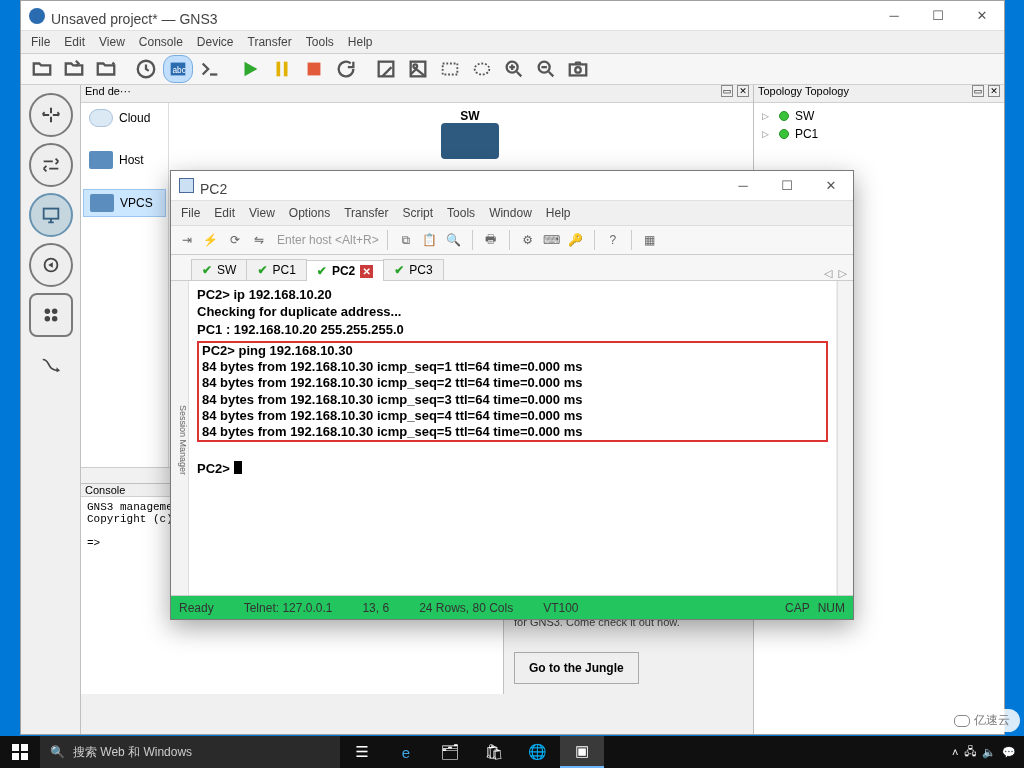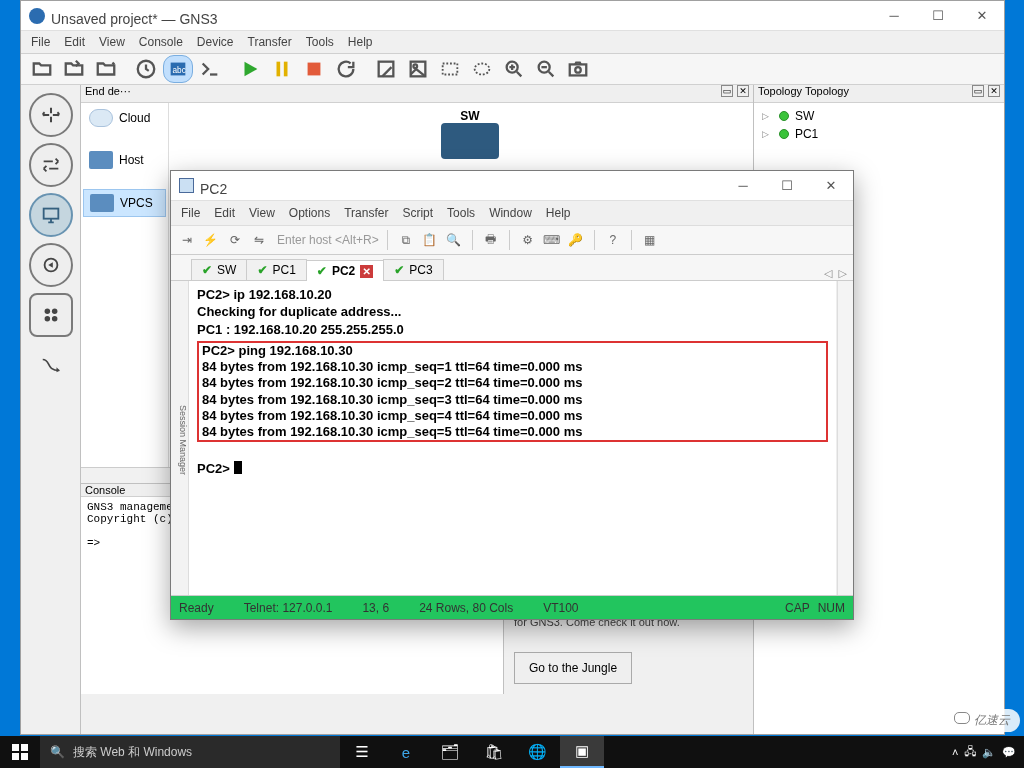--- a/index.html
+++ b/index.html
@@ -46,21 +46,21 @@
 .toposum .ti{display:flex;align-items:center;gap:6px;padding:2px 0;}
 .toposum .dot{width:10px;height:10px;border-radius:50%;background:#3ac33a;border:1px solid #2a912a;}
 .toposum .chev{font-size:9px;color:#888;margin-right:4px;}
 
 .consolepane { height: 210px; border-top:1px solid #c0c0c0; display:flex;flex-direction:column;}
 .consolebody{flex:1;background:#fff;font-family:"Fixedsys","Courier New",monospace;font-size:11px;padding:4px 6px;overflow:hidden;}
 .newsfeed{width:250px;border-left:1px solid #c0c0c0;}
 .bottomrow{display:flex;flex:1;}
 .newsbody{padding:10px;font-size:12px;}
 .newsbody h3{font-size:18px;font-weight:900;letter-spacing:-0.5px;}
-.newsbody .jb{margin-top:24px;border:1px solid #aaa;background:#efefef;padding:8px 14px;font-size:12px;font-weight:400;display:inline-block;}
+.newsbody .jb{margin-top:24px;border:1px solid #aaa;background:#efefef;padding:8px 14px;font-size:12px;font-weight:700;display:inline-block;}
 
 
 .pc2 { position:absolute; left:170px; top:170px; width:684px; height:450px; background:#22c55e; border:1px solid #7a7a7a; box-shadow:0 8px 24px rgba(0,0,0,.35); display:flex;flex-direction:column;}
 .pc2 .titlebar{background:#fff;}
 .pc2 .logo2{width:15px;height:15px;border:1px solid #4a6a9a;margin-right:6px;background:#cbe0f3;}
 .pc2 .menubar{height:24px;}
 .pc2 .tbar{height:30px;display:flex;align-items:center;padding:0 6px;border-top:1px solid #ddd;border-bottom:1px solid #ccc;background:#f7f7f7;font-size:12px;color:#666;gap:4px;}
 .pc2 .tbar .hint{font-size:12px;color:#999;margin-left:4px;}
 .pc2 .tbar .sep{width:1px;height:20px;background:#ccc;margin:0 4px;}
 .pc2 .tbar .ic{width:20px;height:20px;display:flex;align-items:center;justify-content:center;}
@@ -80,21 +80,21 @@
 .pc2 .status .r{margin-left:auto;display:flex;gap:8px;}
 
 
 .taskbar{position:absolute;left:0;right:0;bottom:0;height:32px;background:#101010;display:flex;align-items:center;color:#fff;}
 .taskbar .start{width:40px;height:100%;display:flex;align-items:center;justify-content:center;}
 .taskbar .search{width:300px;height:32px;background:#2a2a2a;display:flex;align-items:center;padding:0 10px;gap:8px;color:#ccc;font-size:12px;}
 .taskbar .tbicons{display:flex;height:100%;}
 .taskbar .ti{width:44px;height:100%;display:flex;align-items:center;justify-content:center;color:#fff;font-size:15px;}
 .taskbar .ti.active{background:#3a3a3a;border-bottom:2px solid #6fb8ff;}
 .taskbar .tray{margin-left:auto;display:flex;align-items:center;gap:6px;padding:0 8px;font-size:11px;}
-.watermark{position:absolute;right:4px;bottom:36px;font-size:12px;background:rgba(255,255,255,.85);border-radius:12px;padding:3px 10px;color:#777;display:flex;gap:4px;font-style:italic;}
+.watermark{position:absolute;right:4px;bottom:36px;font-size:12px;background:rgba(255,255,255,.85);border-radius:12px;padding:3px 10px;color:#777;display:flex;align-items:center;gap:4px;}
 .watermark::before{content:"";width:14px;height:10px;border:1.5px solid #888;border-radius:5px;display:inline-block;}
 
 
 .svg{stroke:#555;fill:none;stroke-width:2.5;}
 </style>
 </head>
 <body>
 
 <div class="gns3-window">
   <div class="titlebar">

